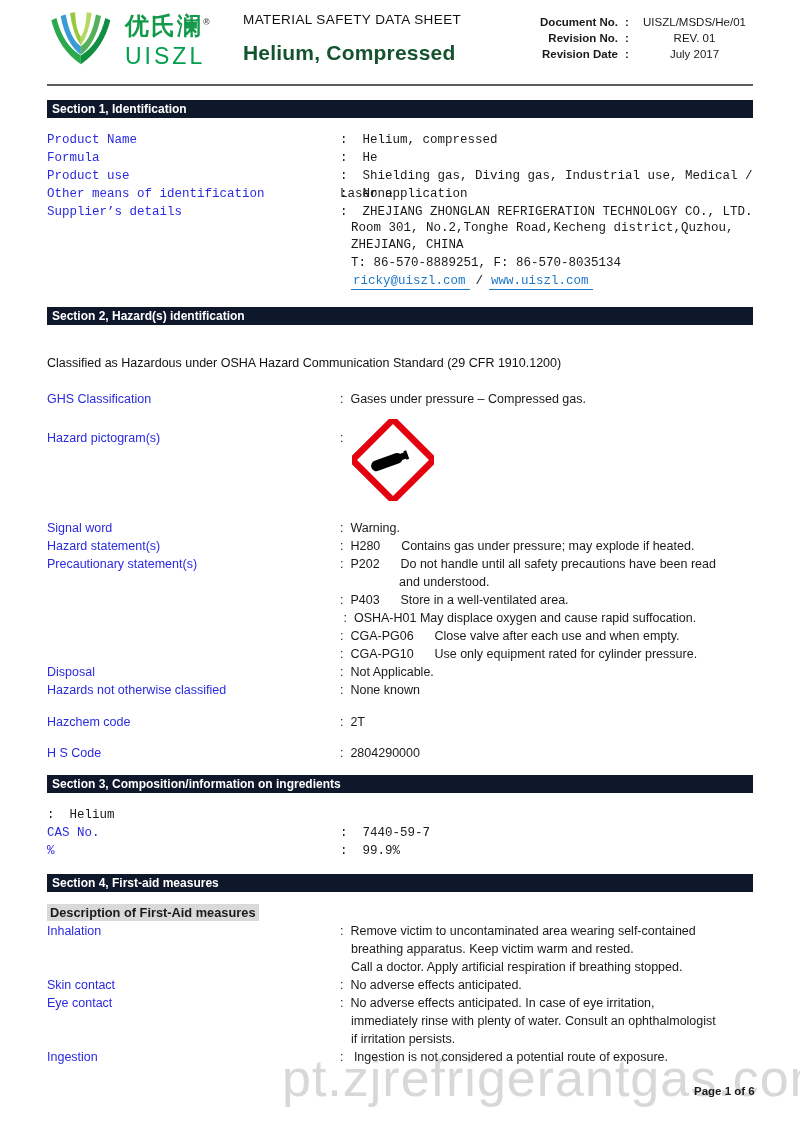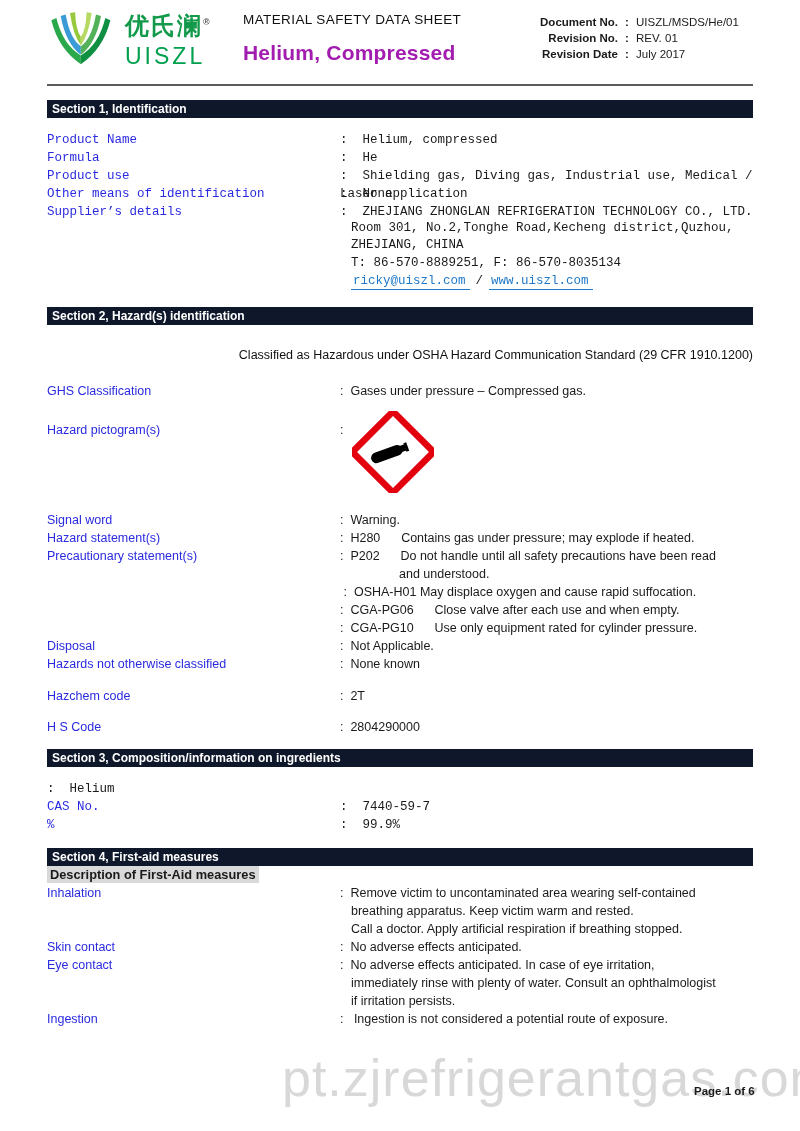--- a/index.html
+++ b/index.html
@@ -12,26 +12,26 @@
   
   .hdr{display:flex;align-items:flex-start;height:76px;border-bottom:2.5px solid #5c5c5c;padding-bottom:0;}
   .logo{display:flex;align-items:flex-start;width:196px;flex-shrink:0;}
   .logo svg{width:72px;height:68px;margin-top:2px;}
   .logo-txt{margin-left:6px;line-height:1;}
   .logo-cn{font-size:24px;font-weight:600;color:#12994a;letter-spacing:2px;margin-top:6px;white-space:nowrap;}
   .logo-cn sup{font-size:9px;color:#555;letter-spacing:0;}
   .logo-en{font-size:23px;font-weight:500;color:#00a04e;letter-spacing:3px;margin-top:7px;}
   .titles{margin-left:0;width:290px;}
   .doctype{font-size:13.5px;letter-spacing:.4px;color:#111;margin-top:4px;}
-  .prod{font-size:21px;font-weight:700;color:#a21caf;margin-top:14px;letter-spacing:.2px;}
+  .prod{font-size:21px;font-weight:700;color:#14532d;margin-top:14px;letter-spacing:.2px;}
   .meta{margin-left:auto;width:242px;font-size:11.5px;margin-top:8px;}
   .mrow{display:grid;grid-template-columns:97px 18px 1fr;margin-bottom:4px;}
   .ml{text-align:right;font-weight:600;}
   .mc{text-align:center;font-weight:600;}
-  .mv{text-align:left;}
+  .mv{text-align:center;}
 
   
   .sec-bar{background:#0f172a;color:#fff;font-weight:700;font-size:12px;line-height:14px;
            height:18px;box-sizing:border-box;padding:2px 5px;}
   .bar-s1{margin-top:14px;}
   .bar-s2{margin-top:17px;}
   .bar-s3{margin-top:13px;}
   .bar-s4{margin-top:14px;}
 
   
@@ -39,33 +39,33 @@
   .row{display:flex;height:18px;font-size:12.5px;line-height:18px;}
   .row .label{width:293px;flex-shrink:0;color:#2a2ae0;}
   .row .value{flex:1;white-space:pre-wrap;color:#1a1a1a;}
   .row.tight{height:15px;line-height:15px;}
   .value.ind1{padding-left:11px;}
   .value.ind2{padding-left:59px;}
   .mt18{margin-top:18px;}
   .mt21{margin-top:21px;}
   .mt14{margin-top:14px;}
   .mt13{margin-top:13px;}
-  .intro{font-size:12.5px;line-height:18px;height:18px;margin-top:21px;color:#111;text-align:right;}
+  .intro{font-size:12.5px;line-height:18px;height:18px;margin-top:29px;color:#111;}
 
   
   .links a{color:#1f78c8;text-decoration:none;border-bottom:1.5px solid #1f78c8;padding:0 4px 1px 2px;}
   .links .sep{color:#222;padding:0 6px;}
 
   
   .picto-row{height:90px;align-items:flex-start;}
   .picto-row .value{display:flex;align-items:flex-start;}
   .ghs{width:82px;height:82px;margin-left:9px;margin-top:-10px;}
 
   
-  .subhead{margin-top:0;height:18px;line-height:17px;font-size:12.8px;}
+  .subhead{margin-top:12px;height:18px;line-height:17px;font-size:12.8px;}
   .subhead span{display:inline-block;background:#d9d9d9;font-weight:700;padding:0 3px;}
 
   
   .watermark{position:absolute;left:282px;top:1048px;z-index:0;font-size:52px;color:#d8d8d8;
              white-space:nowrap;letter-spacing:1px;font-family:"Liberation Sans",sans-serif;}
   .pagenum{position:absolute;left:694px;top:1085px;z-index:2;font-size:11.5px;font-weight:600;color:#1a1a1a;}
 </style>
 </head>
 <body>
 
@@ -182,20 +182,24 @@
     <div class="row">
       <span class="label">Precautionary statement(s)</span>
       <span class="value">:  P202      Do not handle until all safety precautions have been read</span>
     </div>
     <div class="row">
       <span class="label"></span>
       <span class="value ind2">and understood.</span>
     </div>
     <div class="row">
       <span class="label"></span>
+      <span class="value">:  P403      Store in a well-ventilated area.</span>
+    </div>
+    <div class="row">
+      <span class="label"></span>
       <span class="value"> :  OSHA-H01 May displace oxygen and cause rapid suffocation.</span>
     </div>
     <div class="row">
       <span class="label"></span>
       <span class="value">:  CGA-PG06      Close valve after each use and when empty.</span>
     </div>
     <div class="row">
       <span class="label"></span>
       <span class="value">:  CGA-PG10      Use only equipment rated for cylinder pressure.</span>
     </div>

